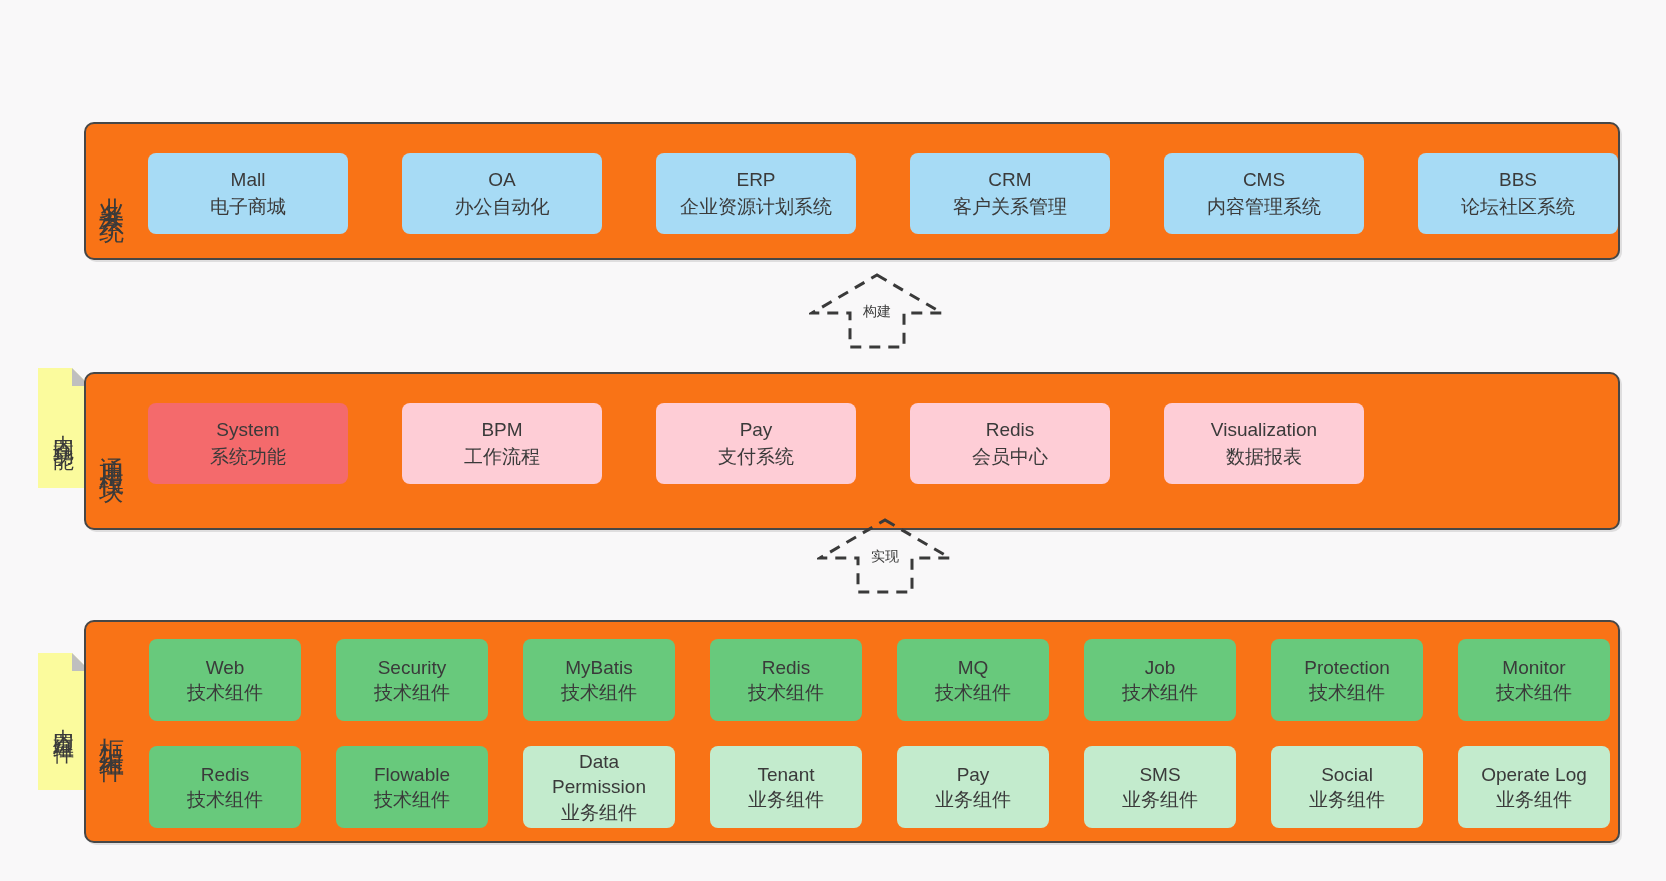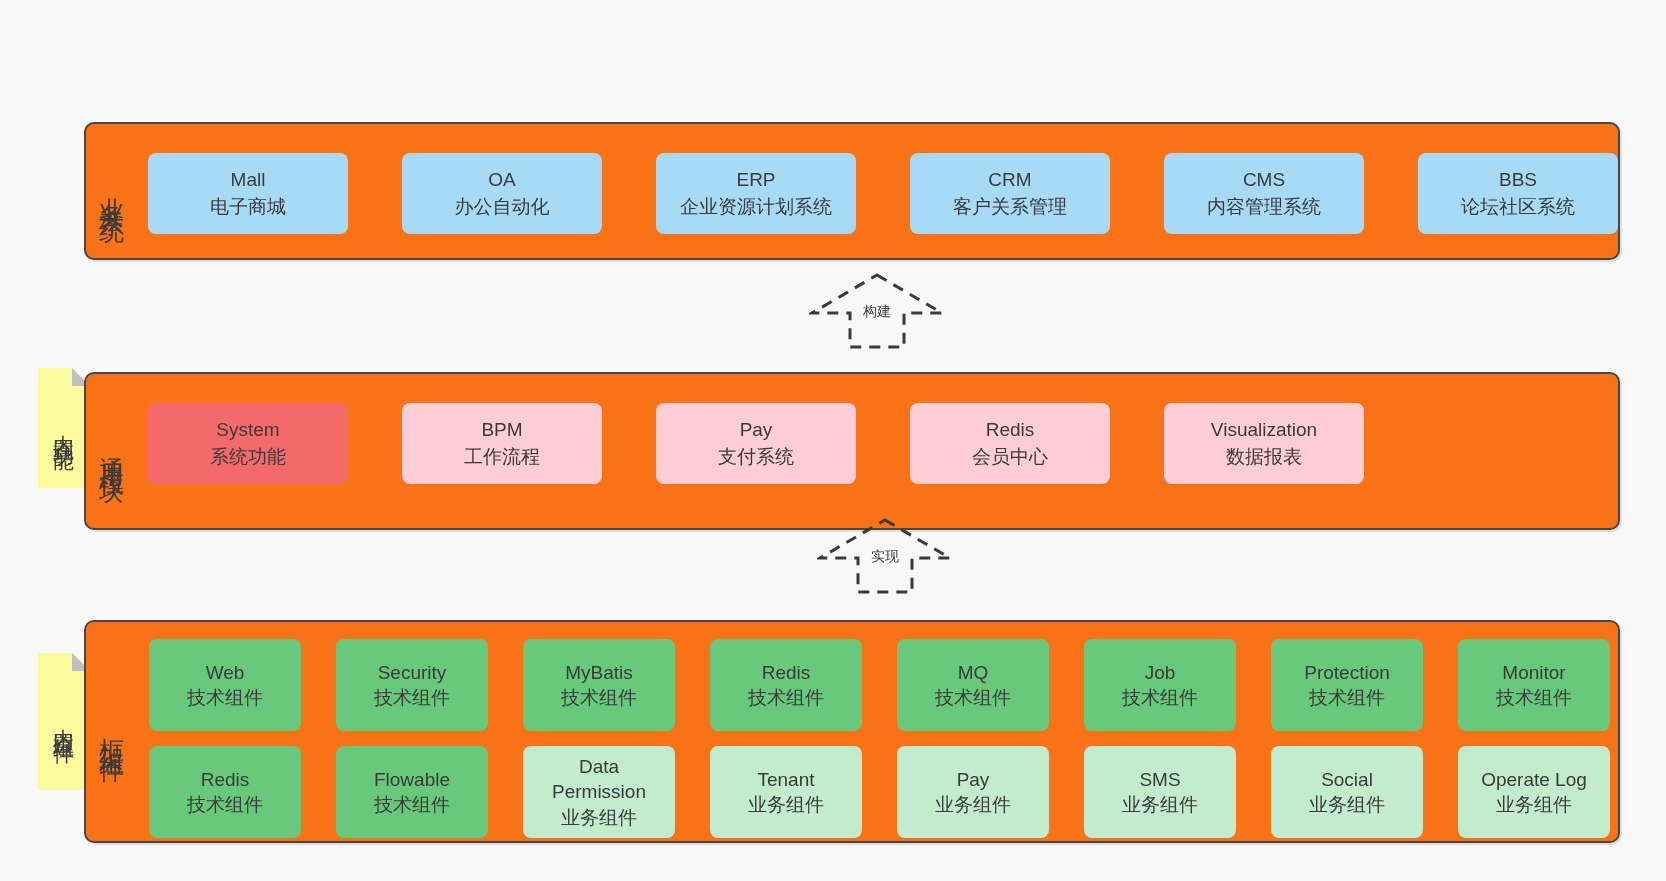--- a/index.html
+++ b/index.html
@@ -25,21 +25,21 @@
   .boxrow{position:absolute;left:62px;top:29px;display:flex;gap:54px;}
   .boxrow8{position:absolute;left:63px;display:flex;gap:35px;}
   .row1{top:17px;}
   .row2{top:124px;}
   .box{
     width:200px;height:81px;border-radius:8px;
     display:flex;flex-direction:column;justify-content:center;align-items:center;
     text-align:center;font-size:19px;line-height:1.4;color:#3a3a3a;
     box-sizing:border-box;padding:0 8px;
   }
-  .box.small{width:152px;height:92px;padding:0 13px;line-height:1.32;align-items:center;}
+  .box.small{width:152px;height:82px;padding:0 13px;line-height:1.32;align-items:center;}
   .blue{background:#a7dbf5;}
   .red{background:#f46a6c;}
   .pink{background:#fecdd6;}
   .gdark{background:#68c97c;}
   .glight{background:#c3ebcd;}
   .note{
     position:absolute;left:38px;width:52px;background:#fbfb9d;
     display:flex;align-items:center;justify-content:center;
   }
   #note-modules{top:368px;height:120px;}

